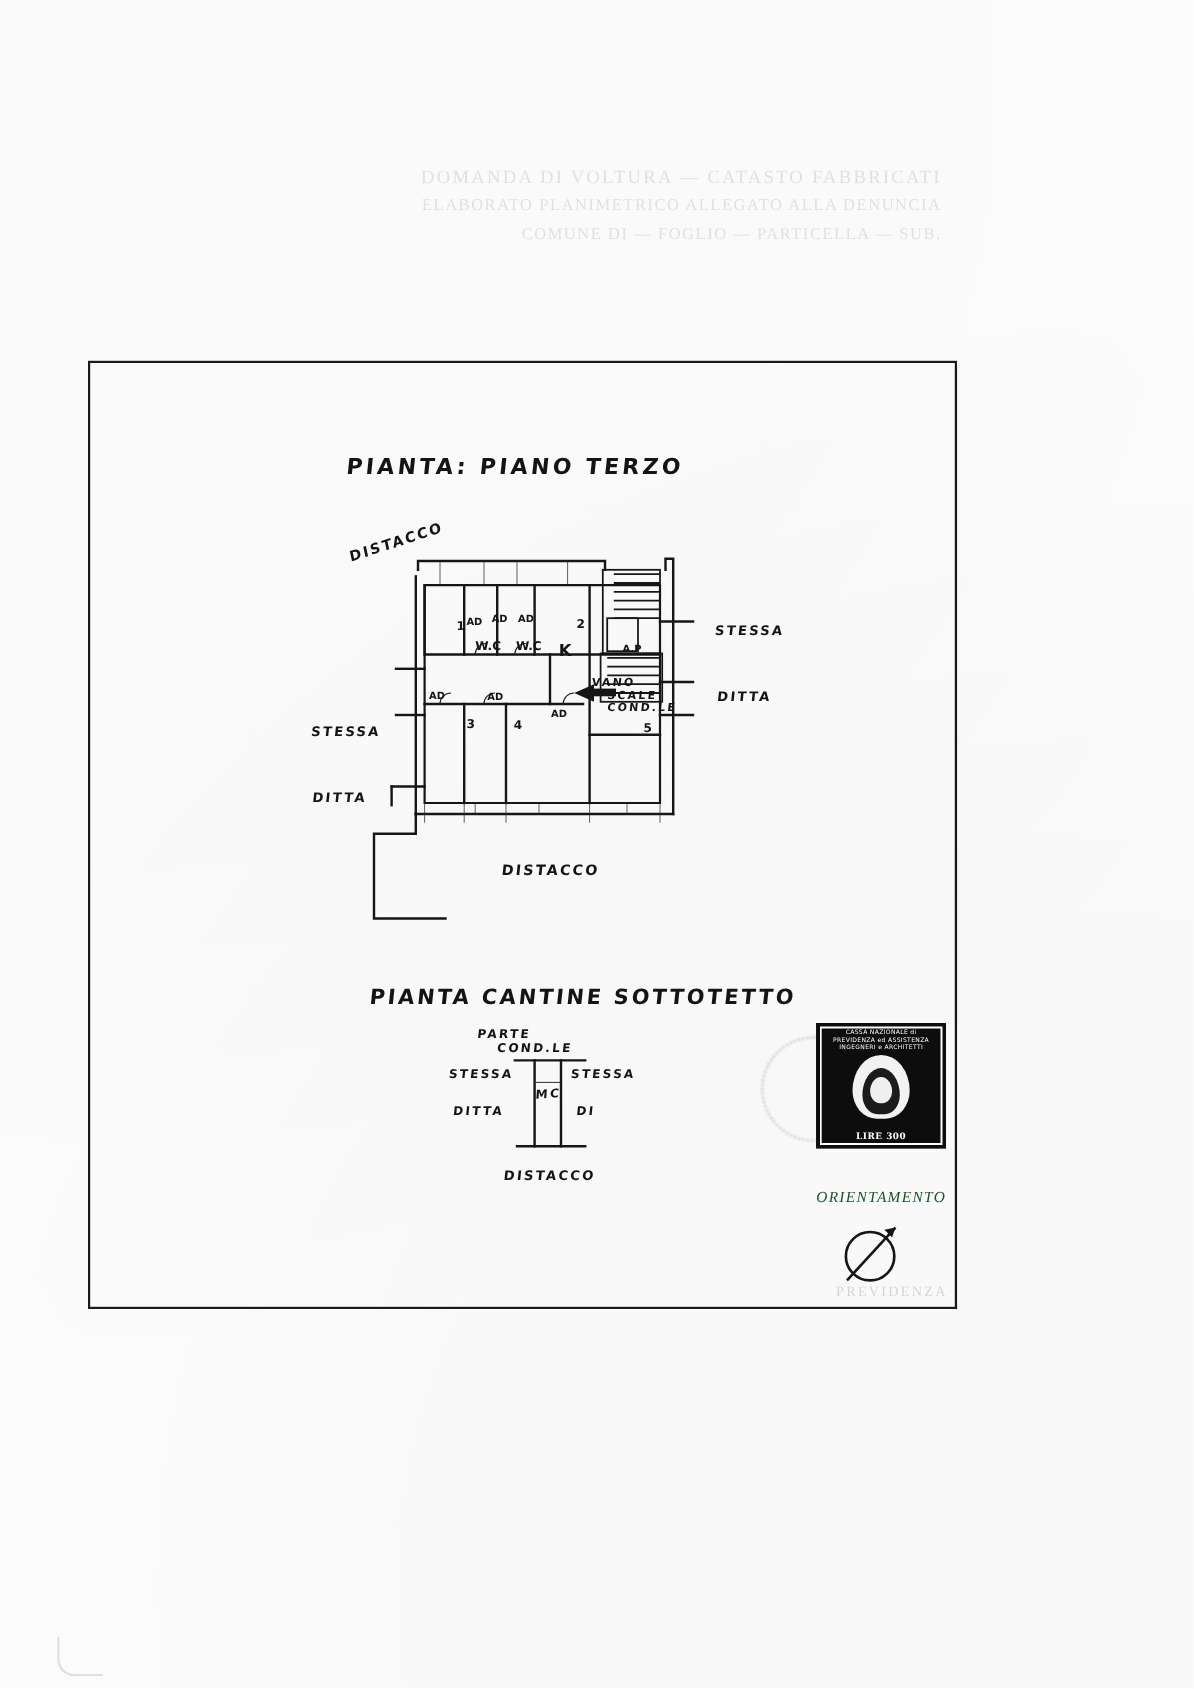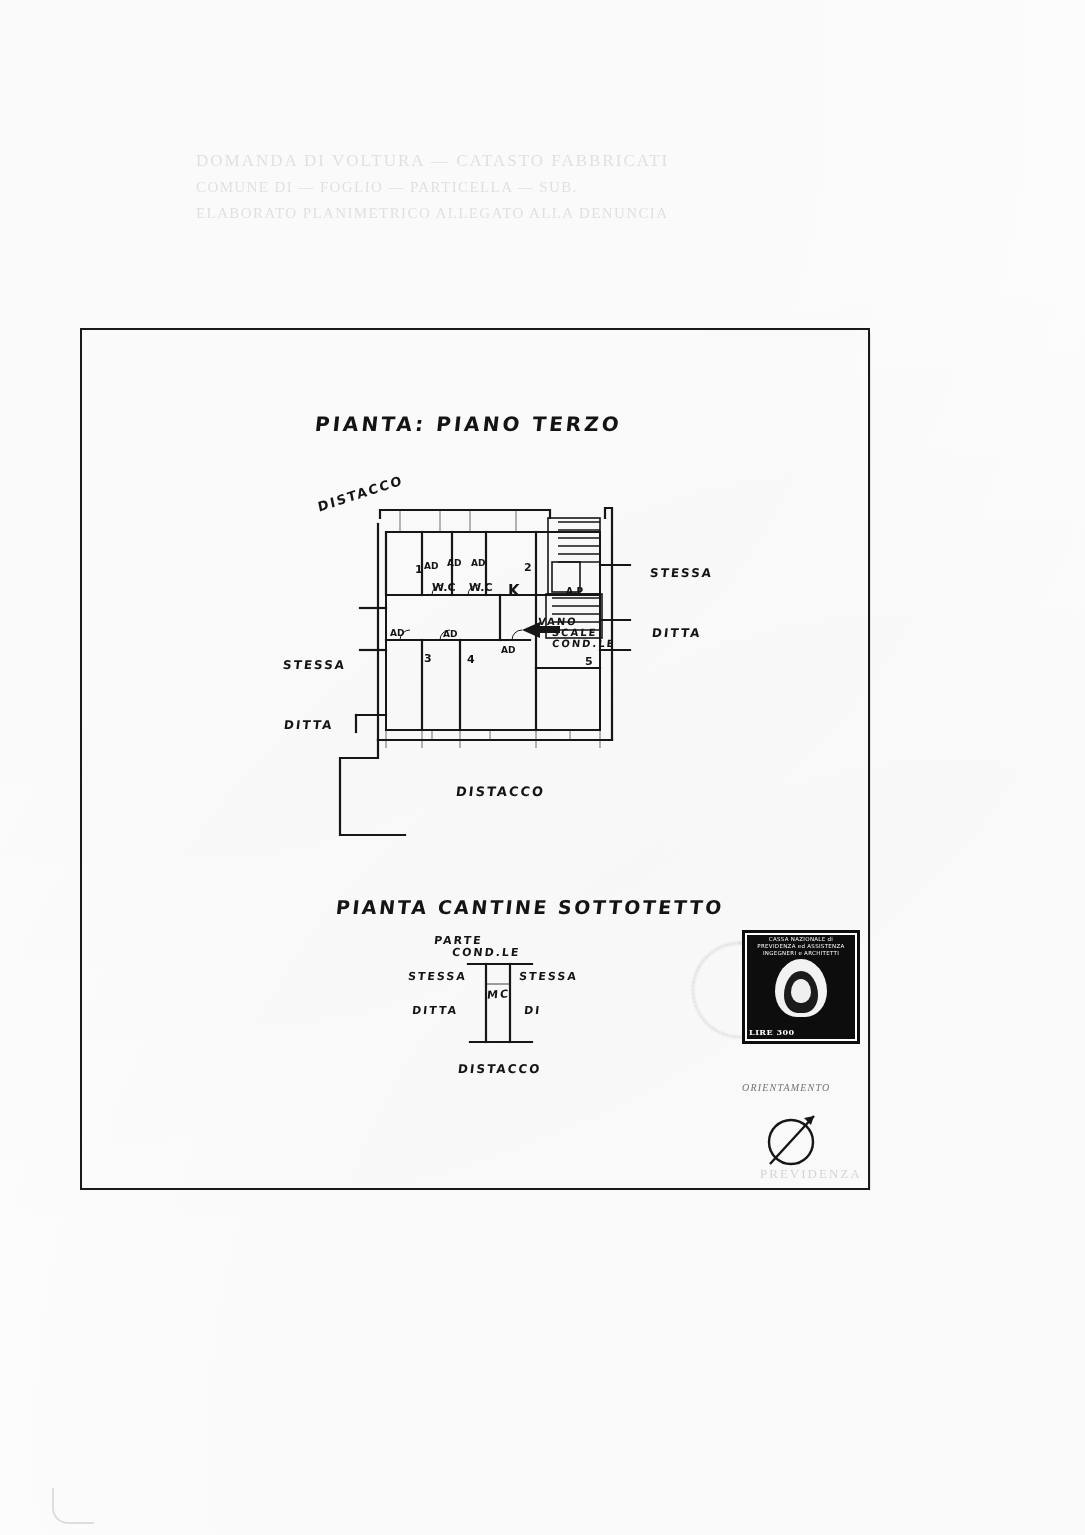--- a/index.html
+++ b/index.html
@@ -37,21 +37,21 @@
   .ghost-block {
     position: absolute;
     left: 196px;
     top: 148px;
     width: 660px;
     color: rgba(120,120,120,0.20);
     font-family: "Liberation Serif", serif;
     font-size: 15px;
     line-height: 26px;
     letter-spacing: 1.4px;
-    text-align: left;
+    text-align: right;
     filter: blur(0.6px);
     user-select: none;
   }
   .ghost-block .g1 { font-size: 17px; letter-spacing: 2px; }
 
   
   .ghost-corner {
     position: absolute;
     left: 52px;
     top: 1488px;
@@ -206,20 +206,21 @@
     position: absolute;
     left: 16px; top: 20px;
     width: 20px; height: 24px;
     background: #efefef;
     border-radius: 50% 50% 45% 45% / 55% 55% 45% 45%;
   }
   .stamp-val {
     position: absolute;
     left: 4px; bottom: 4px;
     width: 104px;
+    text-align: center;
     color: #fff;
     font-family: "DejaVu Serif", serif;
     font-weight: 700;
     font-size: 8px;
     letter-spacing: 0.5px;
   }
   .stamp-side-l, .stamp-side-r {
     position: absolute;
     top: 22px;
     width: 13px; height: 66px;
@@ -227,23 +228,23 @@
   }
   .stamp-side-l { left: 6px; }
   .stamp-side-r { right: 6px; }
 
   
   .orient-label {
     position: absolute;
     left: 742px; top: 1082px;
     font-family: "Liberation Serif", serif;
     font-style: italic;
-    font-size: 10px;
+    font-size: 14px;
     letter-spacing: 1.2px;
-    color: #737373;
+    color: #14532d;
   }
   .compass {
     position: absolute;
     left: 758px; top: 1104px;
     width: 66px; height: 66px;
   }
   .ghost-sign {
     position: absolute;
     left: 760px; top: 1166px;
     font-family: "Liberation Serif", serif;
@@ -256,22 +257,22 @@
   .plan-svg, .attic-svg { position: absolute; }
 </style>
 </head>
 <body>
 
 <div class="scan-page">
   <div class="scan-noise"></div>
 
   <div class="ghost-block">
     <div class="g1">DOMANDA DI VOLTURA — CATASTO FABBRICATI</div>
+    <div>ELABORATO PLANIMETRICO ALLEGATO ALLA DENUNCIA</div>
     <div>COMUNE DI  —  FOGLIO  —  PARTICELLA  —  SUB.</div>
-    <div>ELABORATO PLANIMETRICO ALLEGATO ALLA DENUNCIA</div>
   </div>
 
   <div class="ghost-corner"></div>
 
   <div class="frame"></div>
 
   <div class="hand title-main">PIANTA: PIANO  TERZO</div>
   <div class="hand title-second">PIANTA CANTINE SOTTOTETTO</div>
 
   <svg class="plan-svg" style="left:300px; top:490px;" width="390" height="360" viewBox="0 0 390 360">

